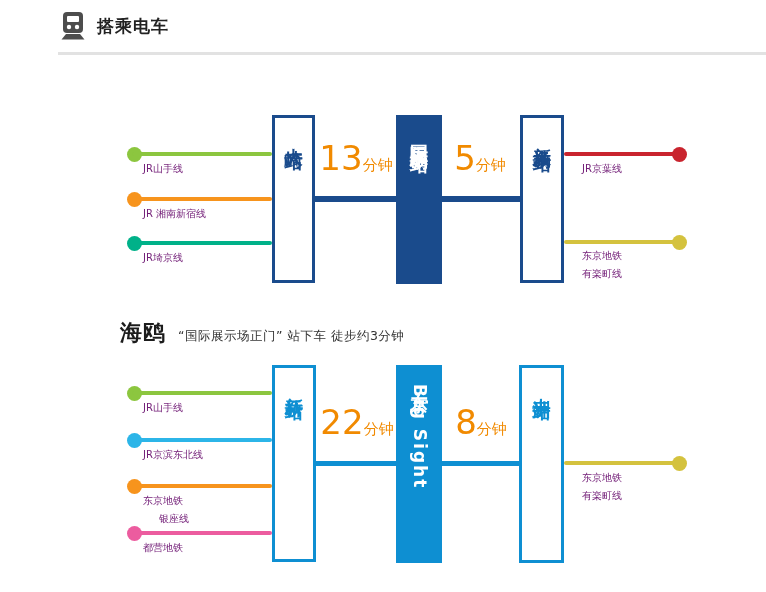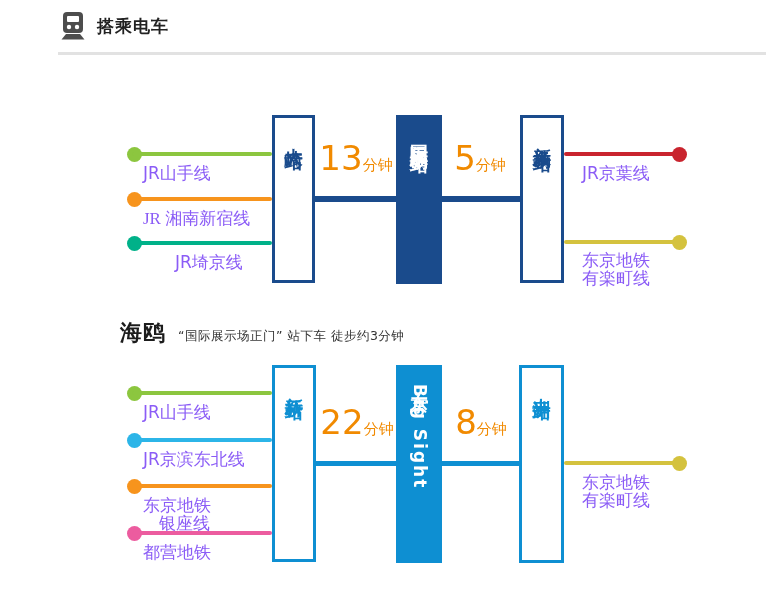--- a/index.html
+++ b/index.html
@@ -10,21 +10,21 @@
   
   .hdr-title{font-size:17px;font-weight:bold;color:#222;letter-spacing:1px;}
   .hdr-sep{background:#e2e2e2;height:3px;}
   
   .sec-title-row{display:flex;align-items:baseline;white-space:nowrap;}
   .sec-title{font-size:22px;font-weight:bold;color:#1c1c1c;letter-spacing:1px;}
   .sec-sub{font-size:12.5px;color:#333;margin-left:12px;letter-spacing:0.5px;}
   
   .tline{position:absolute;height:4px;border-radius:2px;background:#999;}
   .tdot{position:absolute;width:15px;height:15px;border-radius:50%;background:#999;}
-  .tlabel{position:absolute;font-size:17px;color:#8b5cf6;white-space:nowrap;}
+  .tlabel{position:absolute;font-size:10px;color:#701a75;white-space:nowrap;}
   
   .stbox{position:absolute;box-sizing:border-box;background:#fff;display:flex;justify-content:center;}
   .vt{writing-mode:vertical-rl;text-orientation:mixed;font-weight:bold;font-size:18px;
       letter-spacing:2px;padding-top:15px;line-height:1;}
   .s1{border:3px solid #1a4b8c;color:#1a4b8c;}
   .s1f{background:#1a4b8c;color:#ffffff;}
   .s2{border:3px solid #0e8fd2;color:#0e8fd2;}
   .s2f{background:#0e8fd2;color:#ffffff;}
   .thick{position:absolute;background:#1a4b8c;}
   
@@ -51,26 +51,26 @@
 
 
   <div class="grp">
     <div class="tdot" style="left: 127px; top: 147px; background: rgb(140, 198, 63);"></div>
     <div class="tline" style="left: 132px; top: 152px; width: 140px; background: rgb(140, 198, 63);"></div>
     <div class="tlabel" style="left:143px;top:162px;">JR山手线</div>
   </div>
   <div class="grp">
     <div class="tdot" style="left: 127px; top: 192px; background: rgb(247, 148, 29);"></div>
     <div class="tline" style="left: 132px; top: 197px; width: 140px; background: rgb(247, 148, 29);"></div>
-    <div class="tlabel" style="left:143px;top:207px;font-family:Liberation Serif, serif;">JR 湘南新宿线</div>
+    <div class="tlabel" style="left:143px;top:207px;">JR 湘南新宿线</div>
   </div>
   <div class="grp">
     <div class="tdot" style="left: 127px; top: 236px; background: rgb(0, 177, 137);"></div>
     <div class="tline" style="left: 132px; top: 241px; width: 140px; background: rgb(0, 177, 137);"></div>
-    <div class="tlabel" style="left:143px;top:251px;margin-left:32px;">JR埼京线</div>
+    <div class="tlabel" style="left:143px;top:251px;">JR埼京线</div>
   </div>
 
   <div class="thick" style="left: 315px; top: 196px; width: 81px; height: 6px; background: rgb(26, 75, 140);"></div>
   <div class="thick" style="left: 442px; top: 196px; width: 78px; height: 6px; background: rgb(26, 75, 140);"></div>
 
   <div class="stbox s1" style="left: 272px; top: 115px; width: 43px; height: 168px; border-color: rgb(26, 75, 140); color: rgb(26, 75, 140);">
     <span class="vt">大崎站</span>
   </div>
   <div class="stbox s1f" style="left: 396px; top: 115px; width: 46px; height: 169px; background: rgb(26, 75, 140);">
     <span class="vt">国际展示场站</span>

